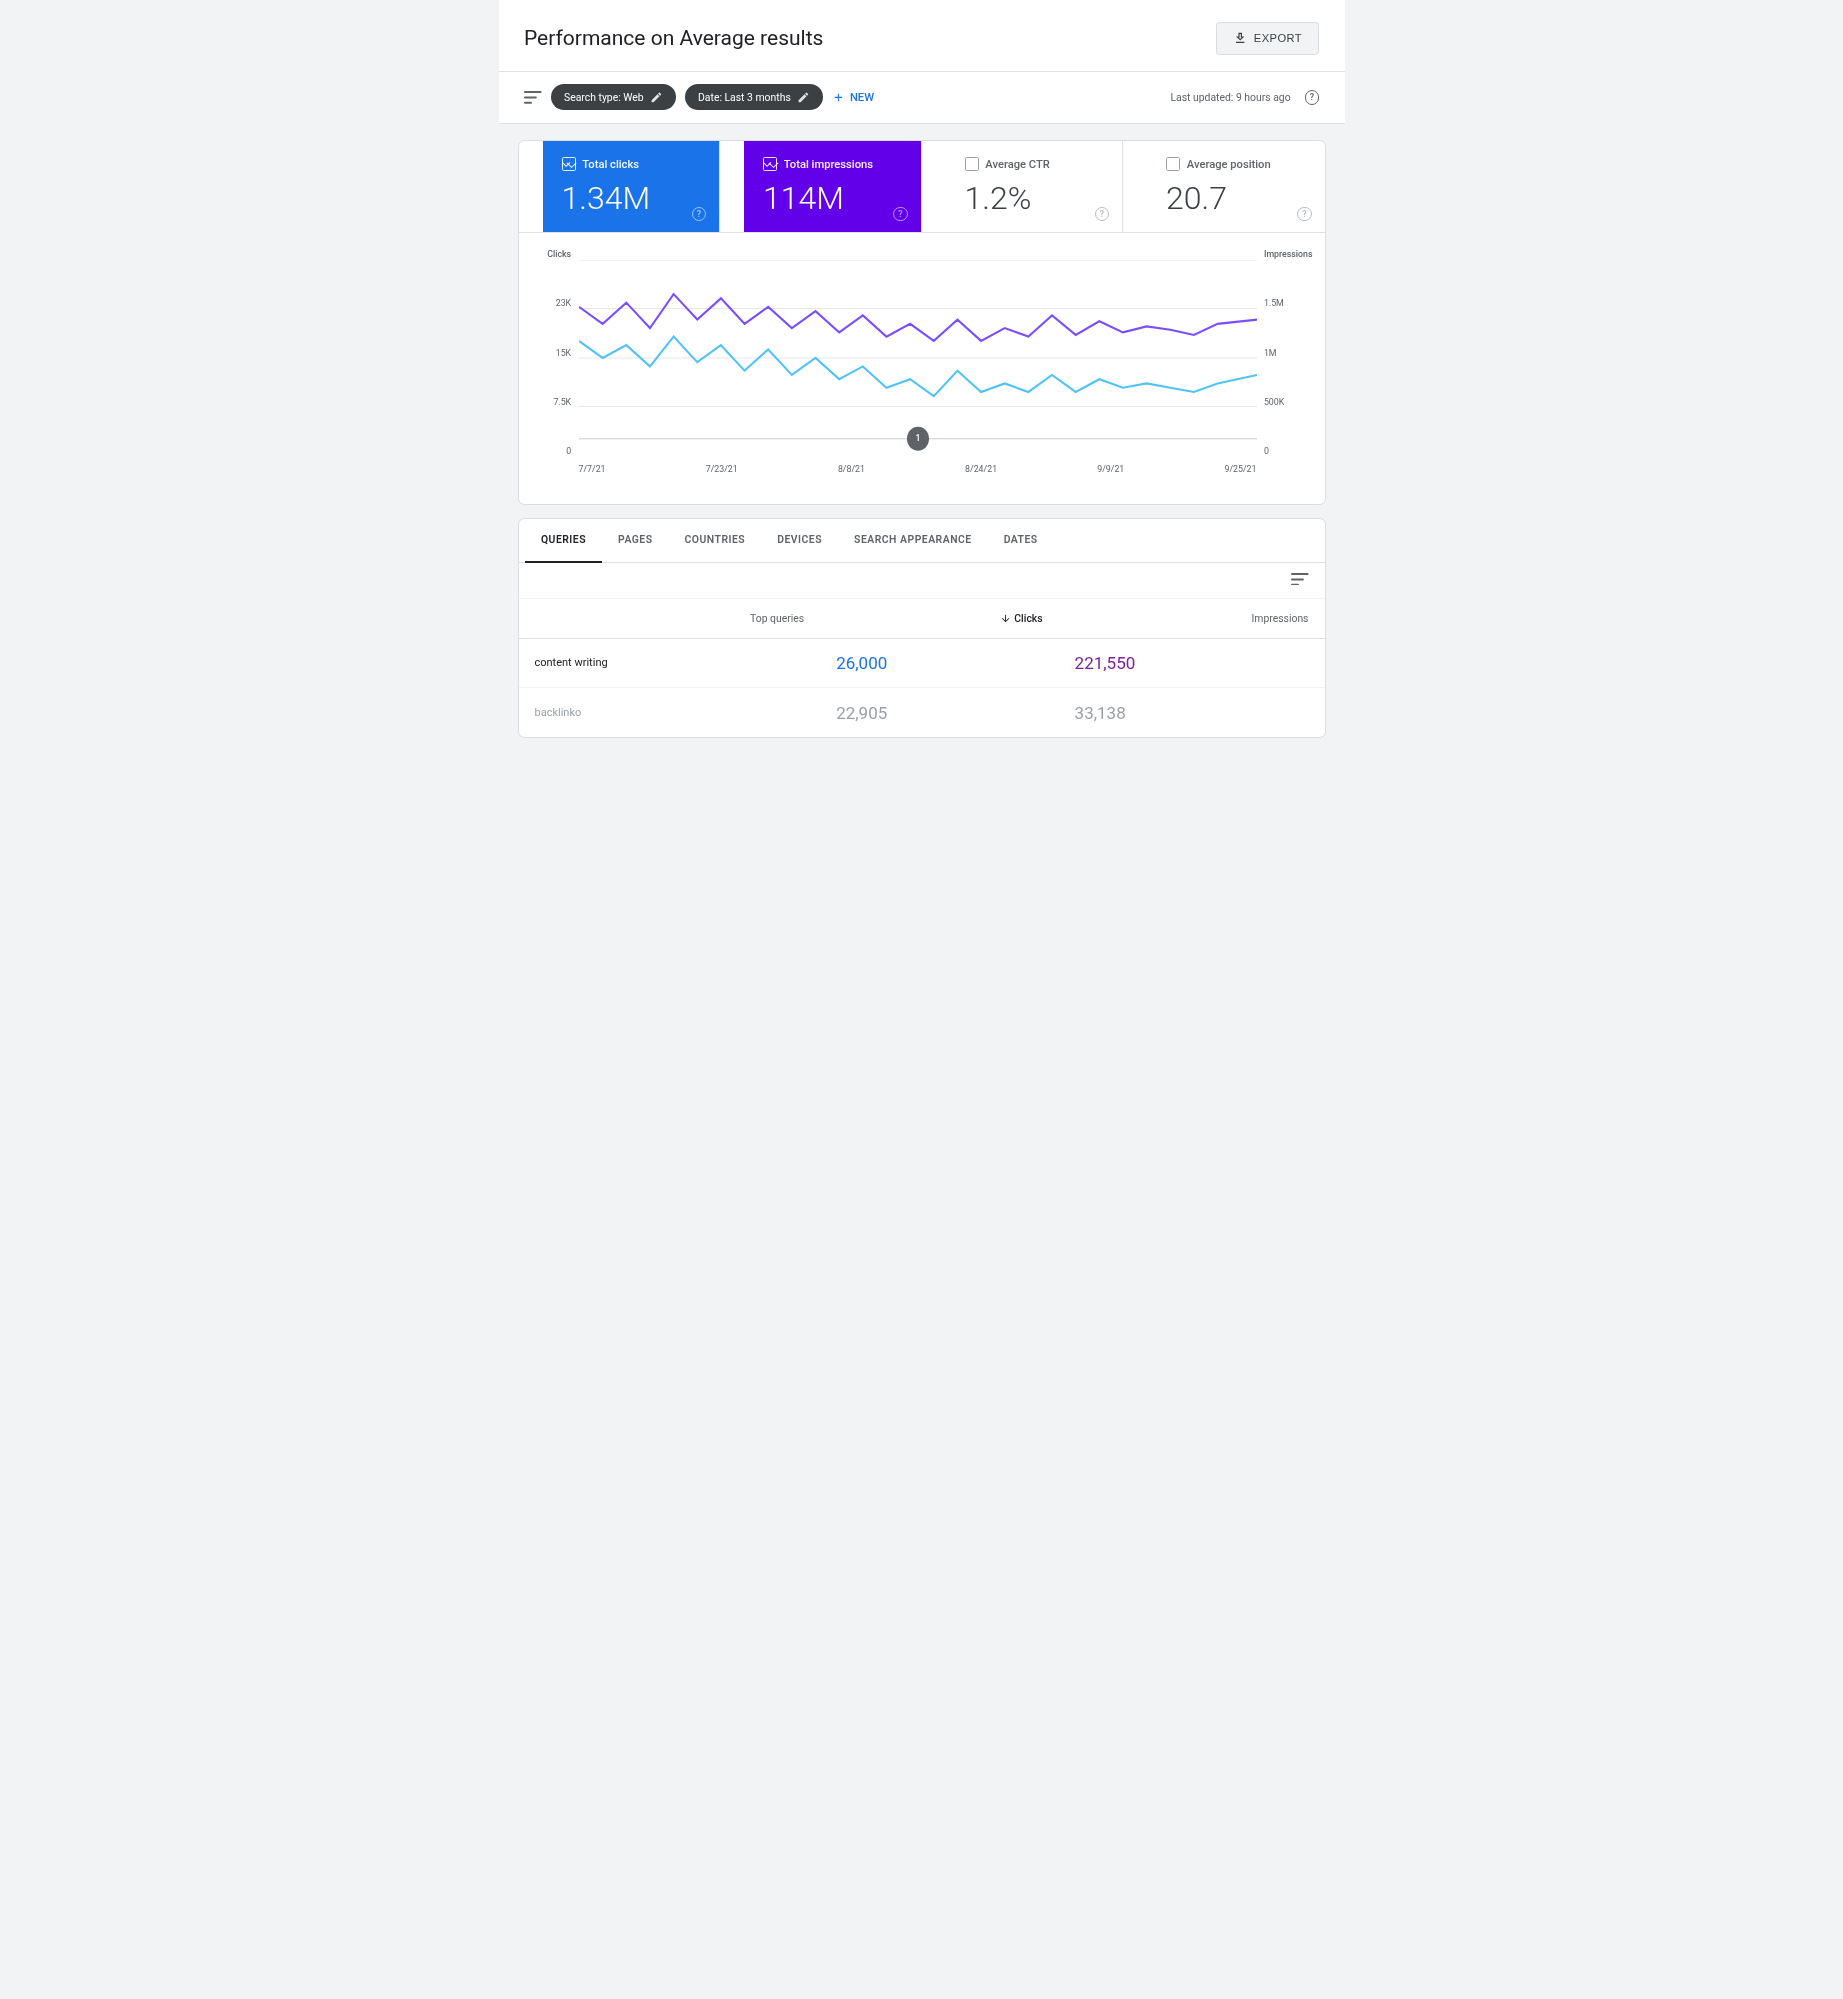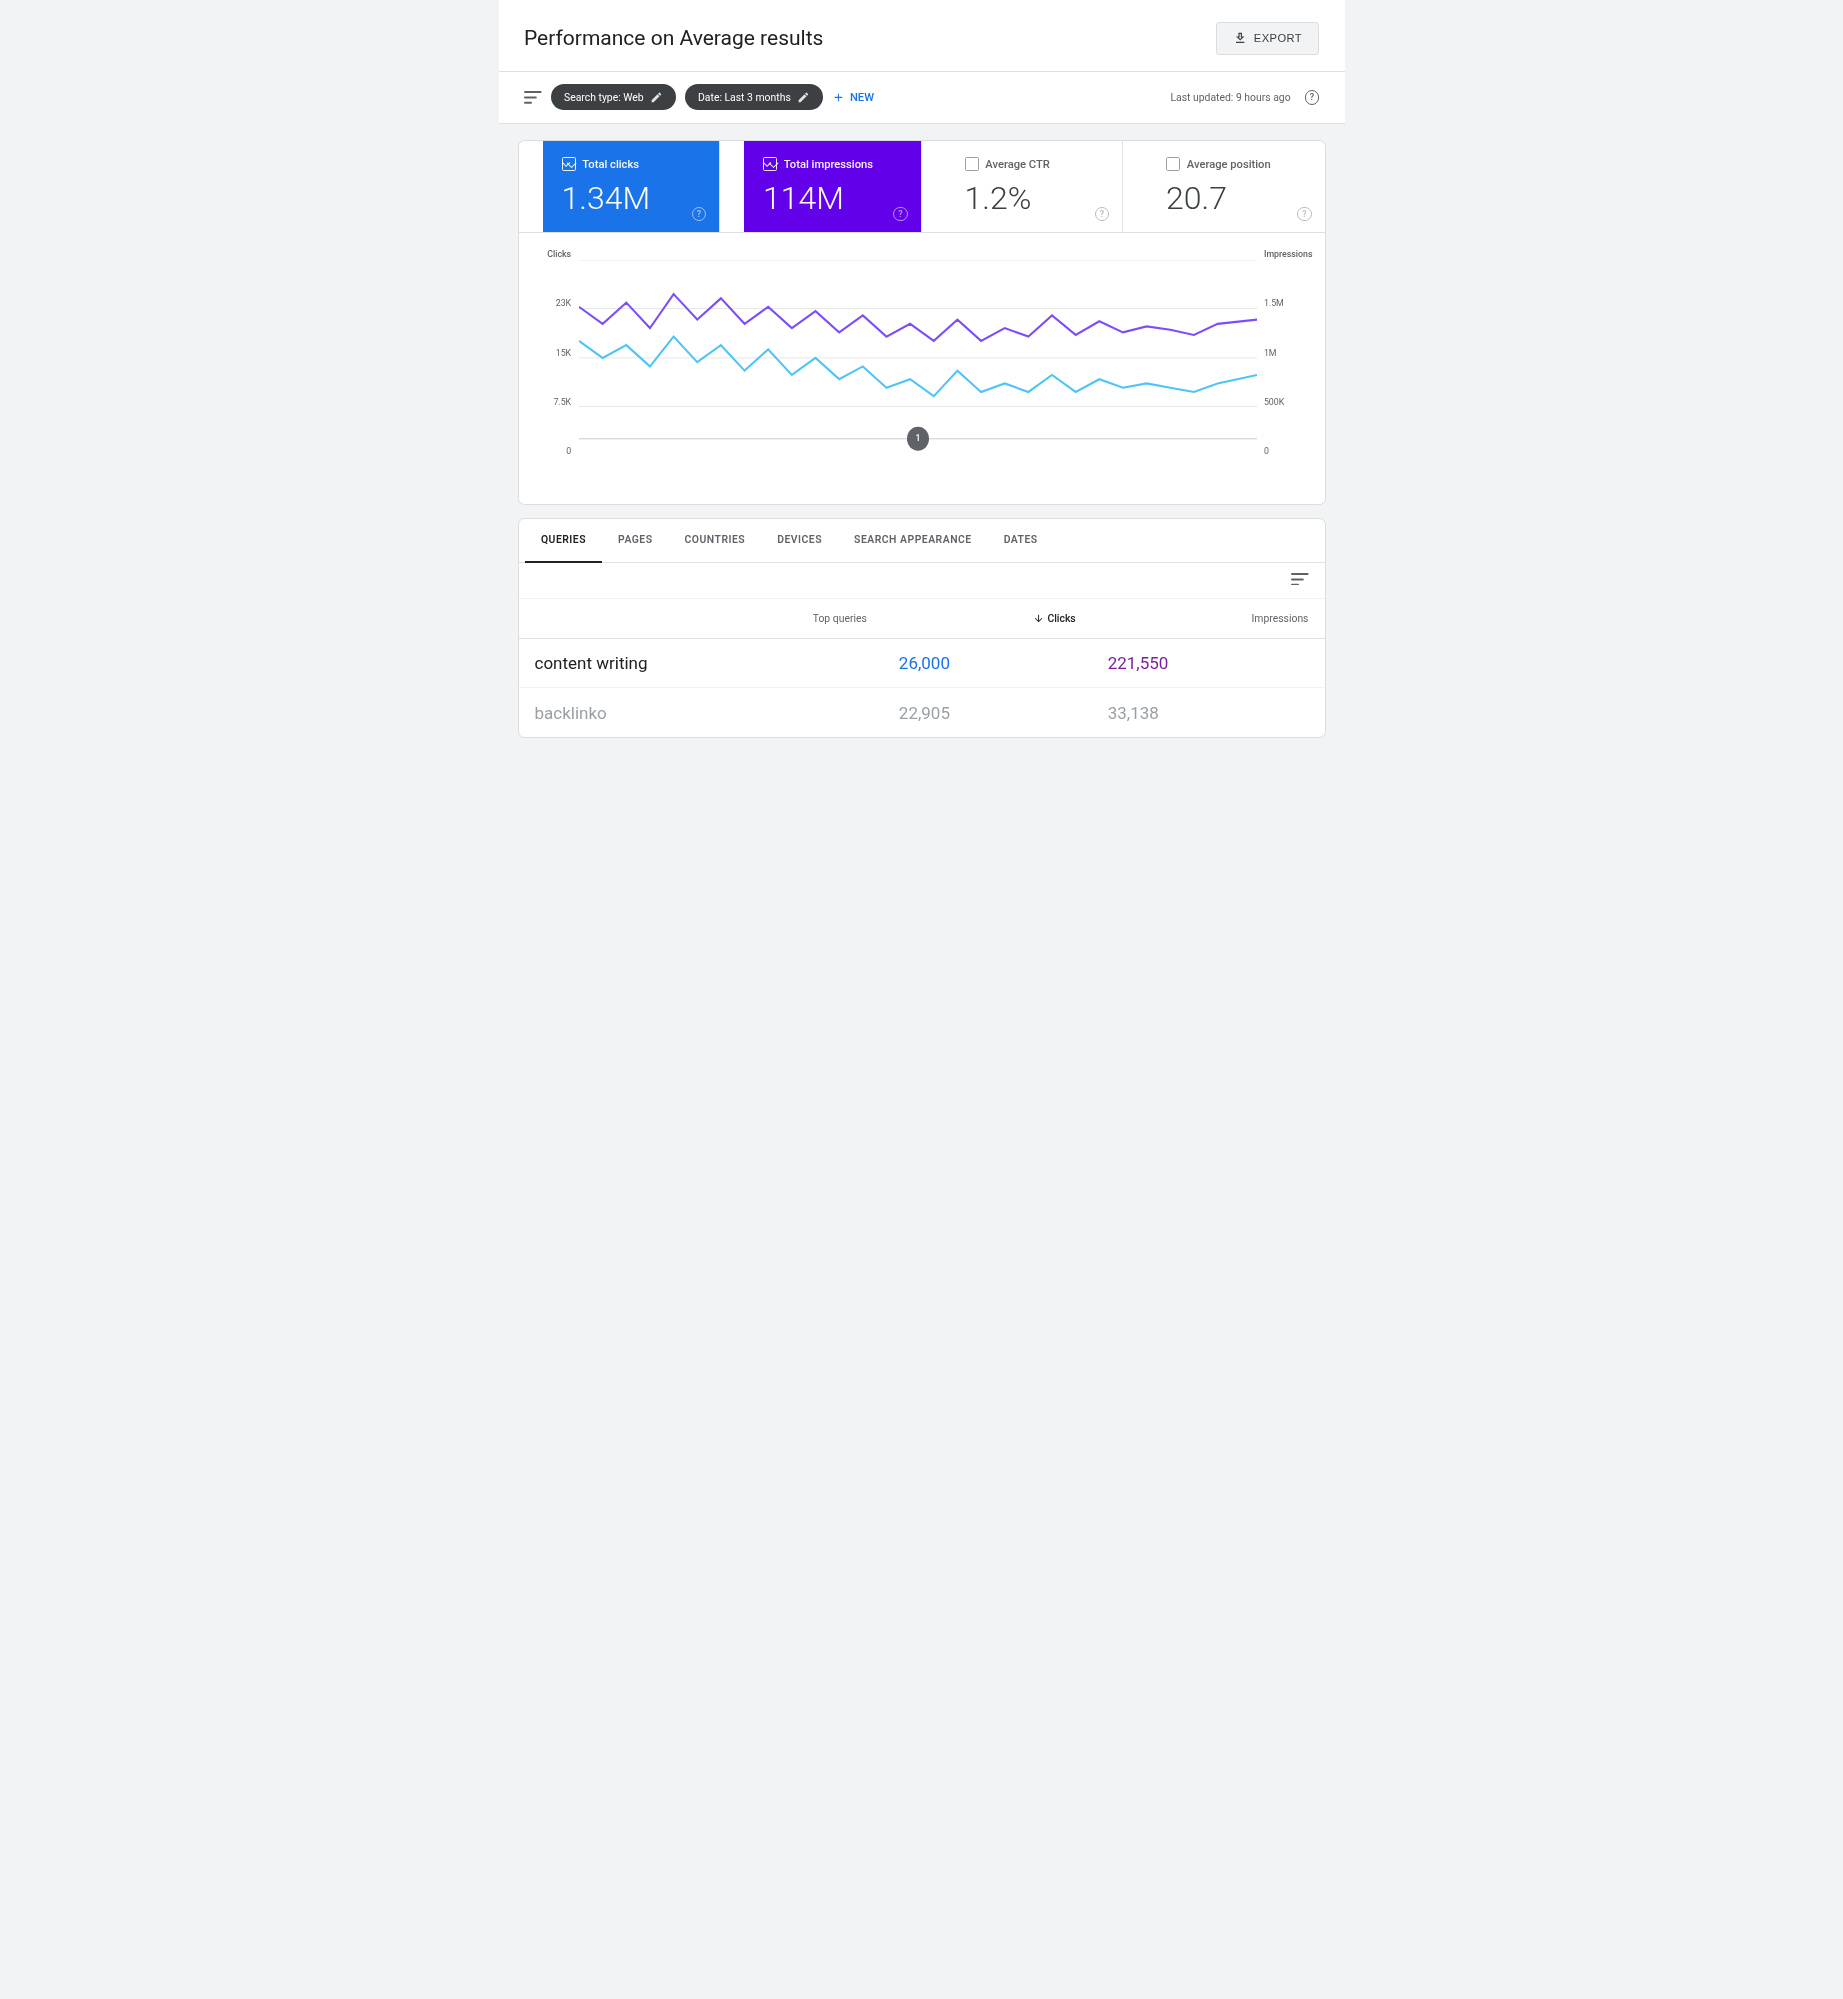--- a/index.html
+++ b/index.html
@@ -366,21 +366,21 @@
     .data-table td.num.purple {
       color: #7b1fa2;
     }
 
     .data-table td.num.muted {
       color: #9aa0a6;
     }
 
     .data-table .query-name {
       color: #202124;
-      font-size: 17px;
+      font-size: 11px;
     }
 
     .data-table .query-name.secondary {
       color: #9aa0a6;
     }
 
     
     .chart-grid-line {
       stroke: #e0e0e0;
       stroke-width: 1;
@@ -593,20 +593,28 @@
                 810,75
                 860,70
               "></polyline>
 
             <circle cx="430" cy="210" r="14" class="annotation-dot"></circle>
             <text x="430" y="210" class="annotation-label">1</text>
 
           </svg>
         </div>
 
+        <div class="chart-x-labels">
+          <span>7/7/21</span>
+          <span>7/23/21</span>
+          <span>8/8/21</span>
+          <span>8/24/21</span>
+          <span>9/9/21</span>
+          <span>9/25/21</span>
+        </div>
 
       </div>
     </div>
   </div>
 
   <div class="table-section">
 
     <div class="tabs-row">
       <div class="tab-item active">
         <span>QUERIES</span>

